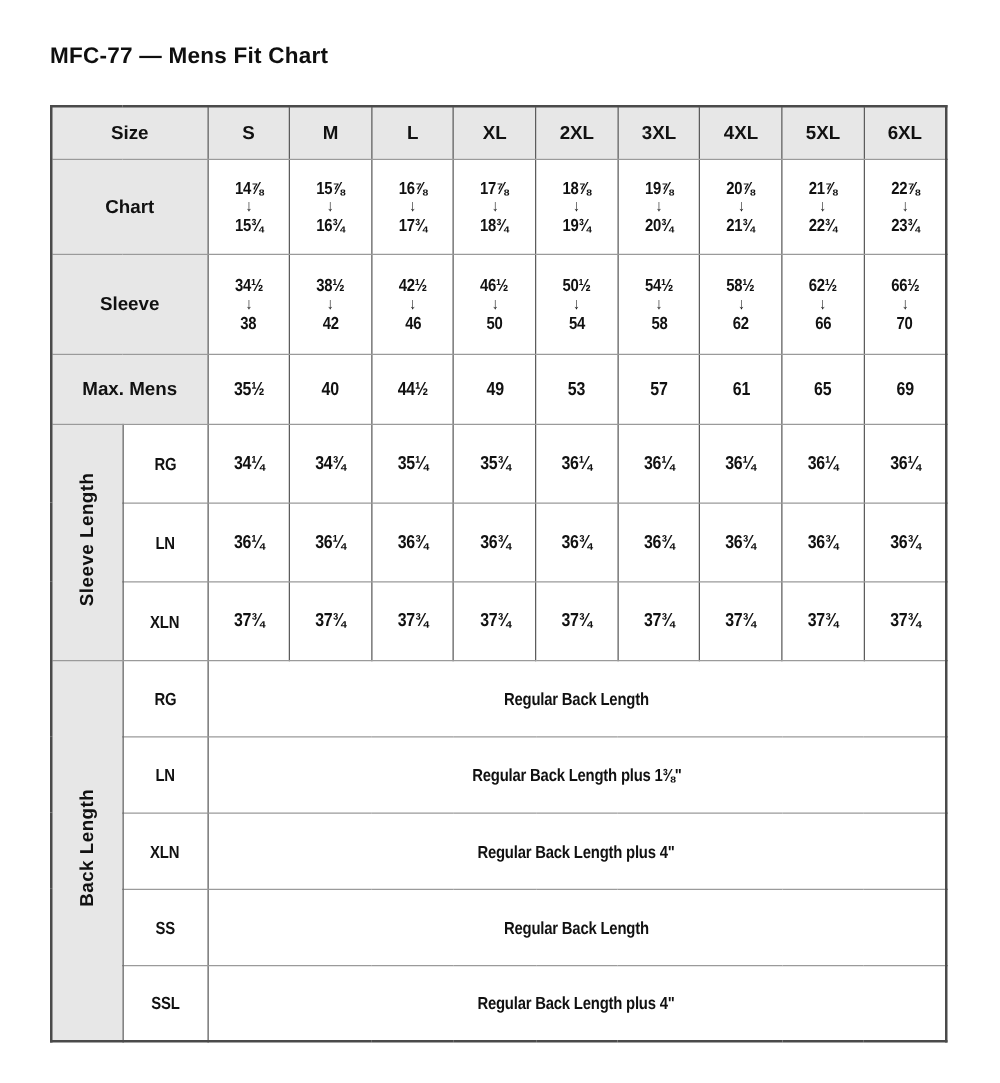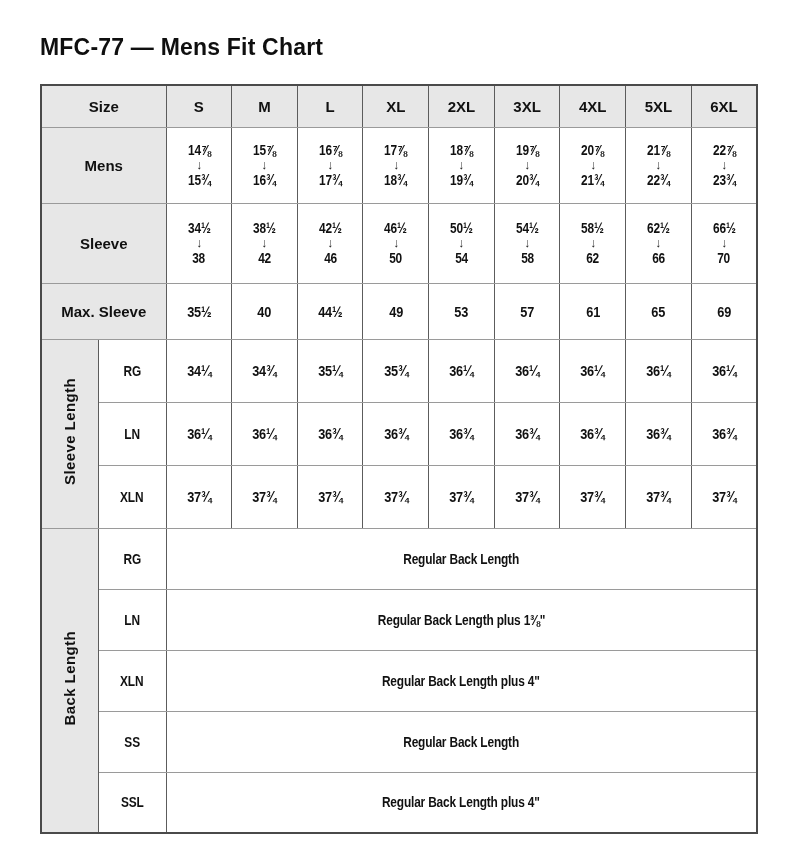--- a/index.html
+++ b/index.html
@@ -6,21 +6,21 @@
   html, body { margin: 0; padding: 0; }
   body {
     width: 800px; height: 866px;
     background: #ffffff;
     font-family: "Liberation Sans", sans-serif;
     color: #111111;
     position: relative;
   }
   .page-title {
     position: absolute; left: 40px; top: 34px;
-    font-size: 23px; font-weight: 700; letter-spacing: .2px;
+    font-size: 18px; font-weight: 700; letter-spacing: .2px;
     color: #0f0f0f;
   }
   table.fit-table {
     position: absolute; left: 40px; top: 84px;
     width: 718px;
     border-collapse: collapse; table-layout: fixed;
     border: 2px solid #4a4a4a;
   }
   .fit-table th, .fit-table td {
     border-top: 1px solid #9a9a9a;
@@ -88,21 +88,21 @@
     <th class="sz">L</th>
     <th class="sz">XL</th>
     <th class="sz">2XL</th>
     <th class="sz">3XL</th>
     <th class="sz">4XL</th>
     <th class="sz">5XL</th>
     <th class="sz">6XL</th>
   </tr>
 
   <tr class="row-neck">
-    <th class="lbl" colspan="2">Mens</th>
+    <th class="lbl" colspan="2">Chart</th>
     <td class="range">
           <div class="stack">
             <span class="cv">14⅞</span>
             <span class="arrow cv">↓</span>
             <span class="cv">15¾</span>
           </div>
         </td>
     <td class="range">
           <div class="stack">
             <span class="cv">15⅞</span>
@@ -222,21 +222,21 @@
     <td class="range">
           <div class="stack">
             <span class="cv">66½</span>
             <span class="arrow cv">↓</span>
             <span class="cv">70</span>
           </div>
         </td>
   </tr>
 
   <tr class="row-waist">
-    <th class="lbl" colspan="2">Max. Sleeve</th>
+    <th class="lbl" colspan="2">Max. Mens</th>
     <td class="val"><span class="cv">35½</span></td>
     <td class="val"><span class="cv">40</span></td>
     <td class="val"><span class="cv">44½</span></td>
     <td class="val"><span class="cv">49</span></td>
     <td class="val"><span class="cv">53</span></td>
     <td class="val"><span class="cv">57</span></td>
     <td class="val"><span class="cv">61</span></td>
     <td class="val"><span class="cv">65</span></td>
     <td class="val"><span class="cv">69</span></td>
   </tr>

